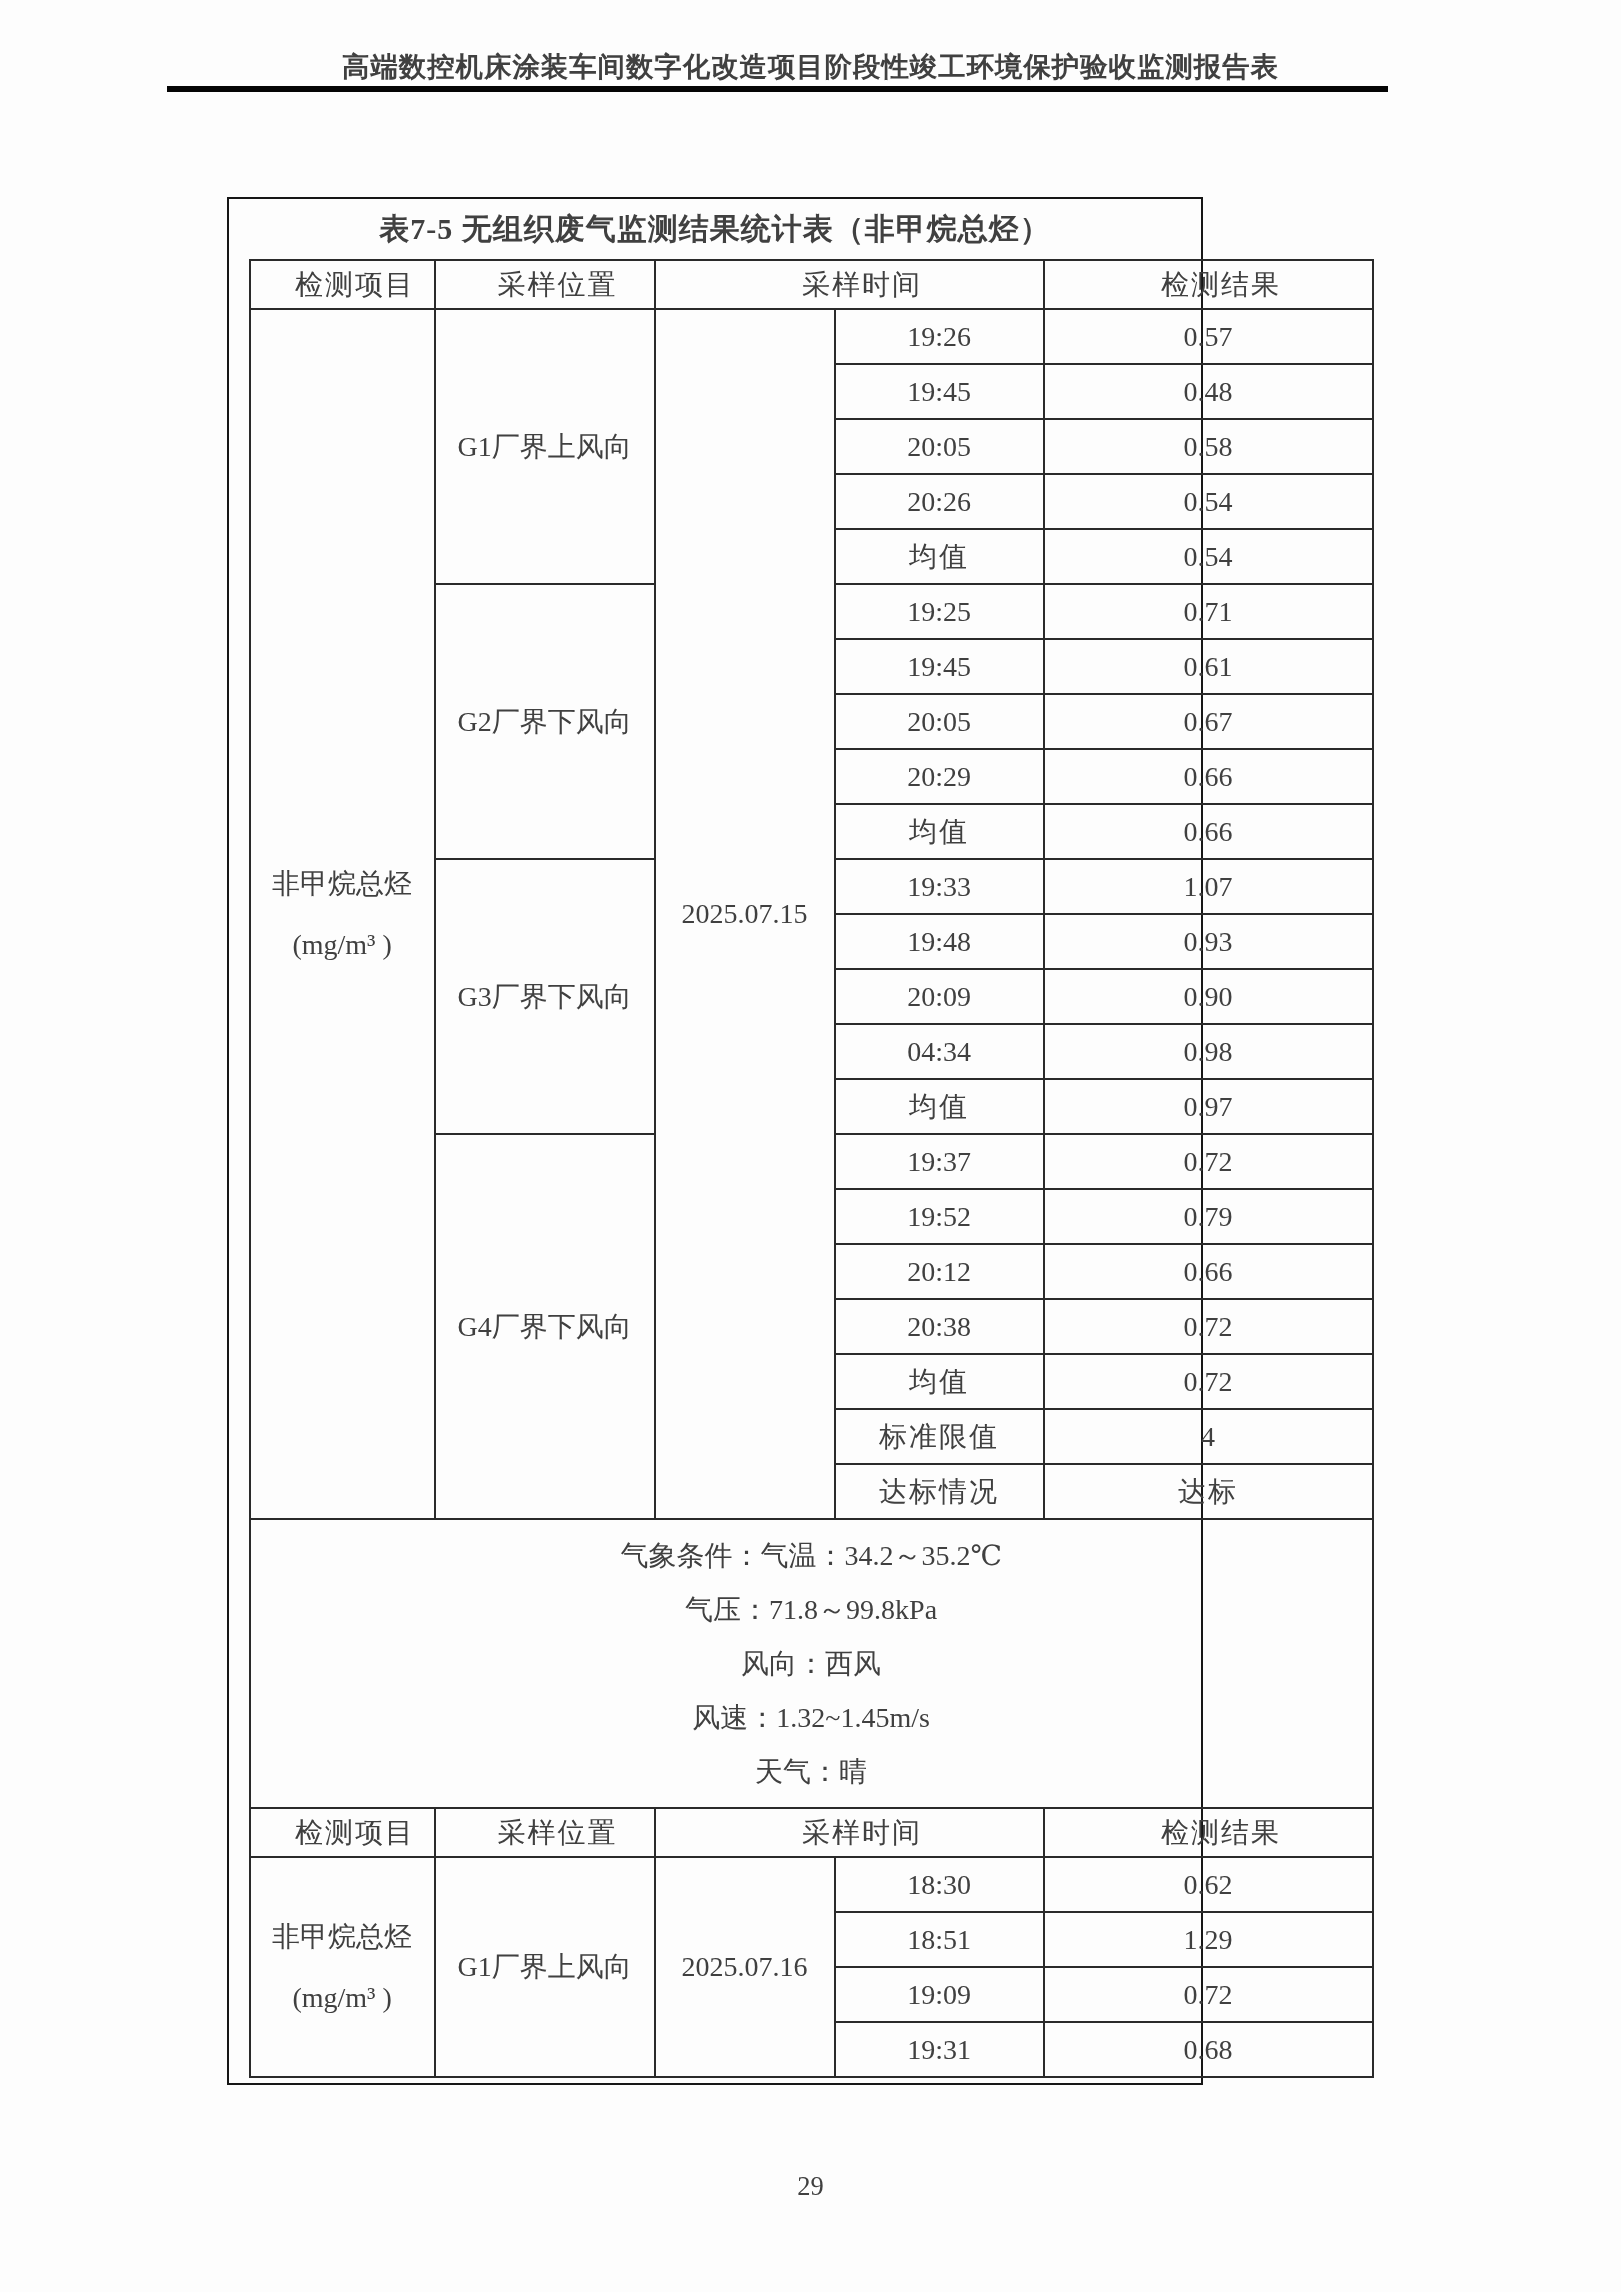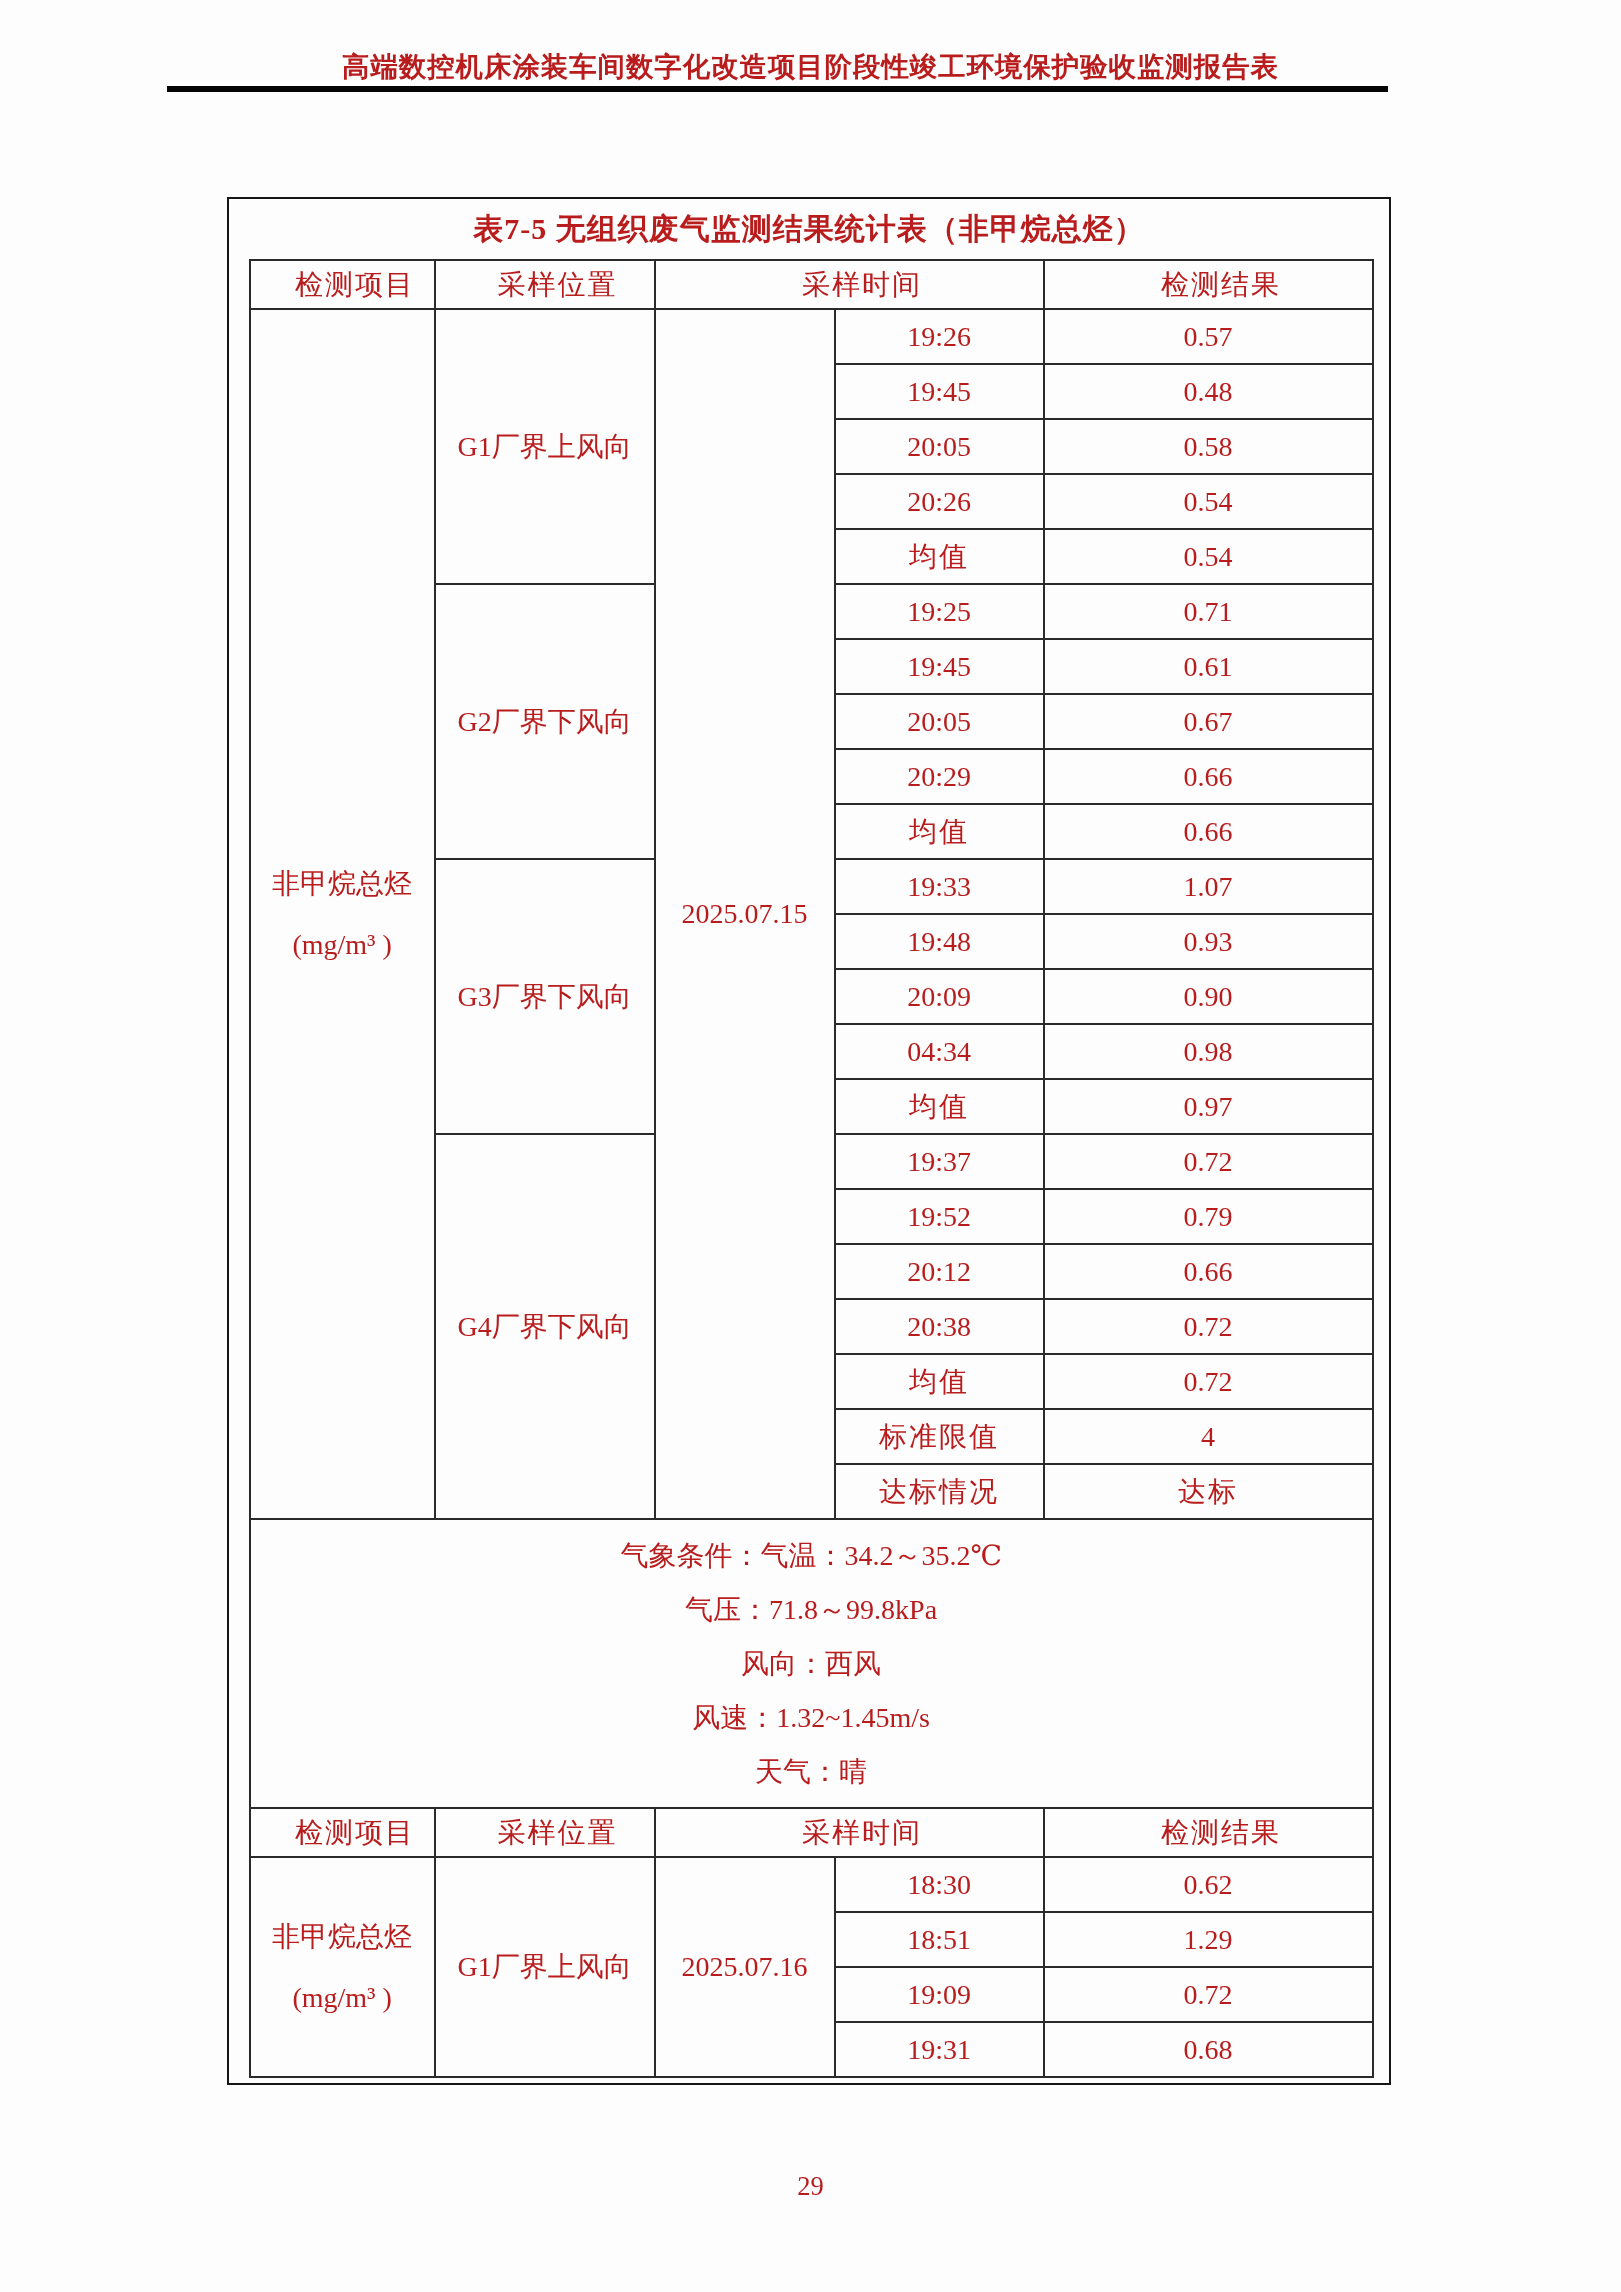--- a/index.html
+++ b/index.html
@@ -1,30 +1,30 @@
 <!DOCTYPE html>
 <html><head>
 <meta charset="utf-8">
 <style>
   html,body { margin:0; padding:0; background:#e8e8e8; }
   .page {
     position:relative; width:1621px; height:2293px; margin:0 auto;
-    background:#fdfdfd; color:#b91c1c; overflow:hidden;
+    background:#fdfdfd; color:#404040; overflow:hidden;
     font-family:"Liberation Serif","DejaVu Serif",serif;
   }
   .doc-header {
     position:absolute; top:49px; left:0; width:100%;
     text-align:center; font-size:27.4px; font-weight:700; letter-spacing:1px;
   }
   .doc-rule {
     position:absolute; top:86px; left:167px; width:1221px; height:5.9px;
     background:#050505;
   }
   .outer-box {
-    position:absolute; left:227px; top:197px; width:1164px; height:1888px;
+    position:absolute; left:227px; top:197px; width:976px; height:1888px;
     box-sizing:border-box; border:2.9px solid #161616; background:#fdfdfd;
   }
   .table-title {
     margin-top:11.8px; text-align:center; font-size:30px; font-weight:700;
     letter-spacing:1px; line-height:35px;
   }
   table.inner {
     border-collapse:collapse; table-layout:fixed;
     width:1123px; margin:13.7px 0 0 19.6px;
     border:2.9px solid #161616;

